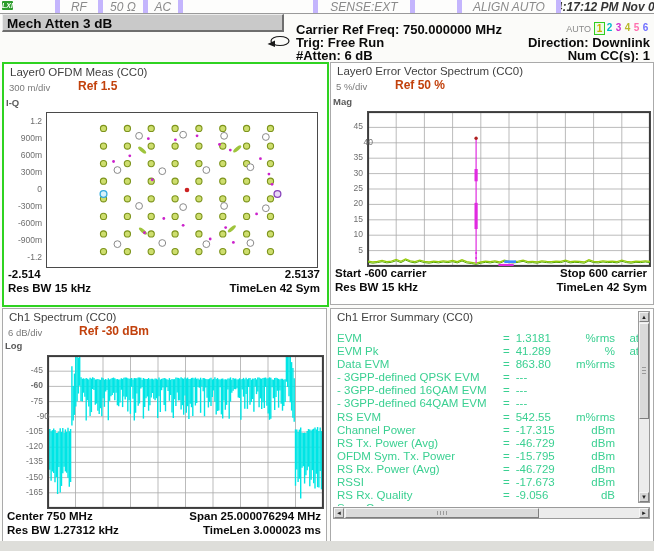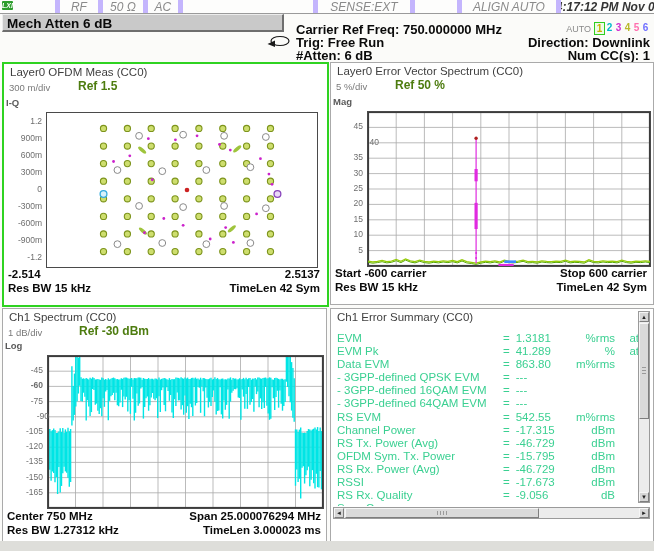--- a/index.html
+++ b/index.html
@@ -19,21 +19,21 @@
     border-right:2px solid #6e6e6e;border-bottom:2px solid #6e6e6e;
     font-size:13.5px;font-weight:bold;color:#0a0a0a;line-height:18px;padding-left:4px;box-sizing:border-box;}
   .hline{font-size:13px;font-weight:bold;color:#0a0a0a;white-space:nowrap;}
   #trace-line{font-size:9px;color:#8a8a8a;display:flex;align-items:center;gap:1px;}
   .trace-num{font-size:10px;font-weight:bold;width:9px;text-align:center;}
   .trace-num.boxed{border:1px solid #2fce1f;background:#eefbe8;}
   
   .panel{position:absolute;background:#fff;}
   .p-title{position:absolute;left:6px;top:2px;font-size:11.5px;color:#3f3f3f;white-space:nowrap;}
   .p-scale{position:absolute;left:5px;top:18px;font-size:9.5px;color:#7a7a7a;white-space:nowrap;}
-  .p-ref{position:absolute;top:15px;font-size:12px;font-weight:bold;color:#4d7c0f;white-space:nowrap;}
+  .p-ref{position:absolute;top:15px;font-size:12px;font-weight:bold;color:#c2410c;white-space:nowrap;}
   .p-axis{position:absolute;left:2px;top:33px;font-size:9.5px;font-weight:bold;color:#5a5a5a;}
   .plot{position:absolute;background:#fff;border:1px solid #4a4a4a;}
   .ytick{position:absolute;font-size:8.5px;color:#6e6e6e;text-align:right;white-space:nowrap;}
   .blabel{position:absolute;font-size:11.5px;font-weight:bold;color:#0a0a0a;white-space:nowrap;}
   
   #err-rows{position:absolute;left:6px;top:23px;width:304px;height:174px;overflow:hidden;}
   .erow{position:relative;height:13.1px;line-height:13px;font-size:11.5px;color:#3bd092;white-space:nowrap;width:304px;}
   .erow .lbl{display:inline-block;min-width:164px;}
   .erow .eq{display:inline-block;margin-left:2px;}
   .erow .val{display:inline-block;margin-left:6px;}
@@ -62,21 +62,21 @@
       <div class="scell" style="width: 40px;">50 Ω</div>
       <div class="scell" style="width: 30px;">AC</div>
       <div class="scell" style="width: 130px;"></div>
       <div class="scell" style="width: 92px;">SENSE:EXT</div>
       <div class="scell" style="width: 42px;"></div>
       <div class="scell" style="width: 94px;">ALIGN AUTO</div>
       <div class="scell" style="width: 122px;">04:17:12 PM Nov 02, 2016</div>
     </div>
 </div>
 
-<div class="abs" id="mech-bar">Mech Atten 6 dB</div>
+<div class="abs" id="mech-bar">Mech Atten 3 dB</div>
 
 <svg class="abs" id="sweep-icon" style="left:266px;top:33px;" width="26" height="16" viewBox="0 0 26 16">
   <ellipse cx="14" cy="8" rx="9" ry="4.5" fill="none" stroke="#1a1a1a" stroke-width="1.2"></ellipse>
   <polygon points="1.5,11 9,7.5 9,14" fill="#1a1a1a"></polygon>
 </svg>
 
 <div class="abs hline" style="left:296px;top:22px;">Carrier Ref Freq: 750.000000 MHz</div>
 <div class="abs hline" style="left:296px;top:35px;">Trig: Free Run</div>
 <div class="abs hline" style="left:296px;top:48px;">#Atten: 6 dB</div>
 
@@ -261,33 +261,33 @@
         <circle cx="108.10000000000001" cy="141.064" r="1" fill="#e02ae0"></circle>
         <circle cx="108.10000000000001" cy="145.992" r="1" fill="#e02ae0"></circle>
         <circle cx="108.10000000000001" cy="26.180000000000007" r="1.7" fill="#b02020"></circle>
       </svg>
   </div>
   <div class="blabel" style="left:4px;top:204px;">Start -600  carrier</div>
   <div class="blabel" style="right:6px;top:204px;">Stop 600  carrier</div>
   <div class="blabel" style="left:4px;top:218px;">Res BW 15 kHz</div>
   <div class="blabel" style="right:6px;top:218px;">TimeLen 42 Sym</div>
 <div class="ytick" style="left: 2px; width: 30px; top: 58.4px;">45</div>
-    <div class="ytick" style="left: 18px; width: 30px; top: 73.8px;">40</div>
+    <div class="ytick" style="left: 12px; width: 30px; top: 73.8px;">40</div>
     <div class="ytick" style="left: 2px; width: 30px; top: 89.2px;">35</div>
     <div class="ytick" style="left: 2px; width: 30px; top: 104.6px;">30</div>
     <div class="ytick" style="left: 2px; width: 30px; top: 120px;">25</div>
     <div class="ytick" style="left: 2px; width: 30px; top: 135.4px;">20</div>
     <div class="ytick" style="left: 2px; width: 30px; top: 150.8px;">15</div>
     <div class="ytick" style="left: 2px; width: 30px; top: 166.2px;">10</div>
     <div class="ytick" style="left: 2px; width: 30px; top: 181.6px;">5</div>
   </div>
 
 <div class="panel" id="panel-spec" style="left:2px;top:308px;width:323px;height:237px;border:1px solid #aaa;">
   <div class="p-title">Ch1 Spectrum (CC0)</div>
-  <div class="p-scale">1 dB/div</div>
+  <div class="p-scale">6 dB/div</div>
   <div class="p-ref" style="left:76px;">Ref -30 dBm</div>
   <div class="p-axis" style="top:31px;">Log</div>
   <div class="plot" style="left:44px;top:46px;width:275px;height:152px;">
     <svg id="spec-svg" width="275" height="152">
         <rect x="0" y="0" width="275" height="152" fill="#fff"></rect>
         <line x1="27.5" y1="0" x2="27.5" y2="152" stroke="#a9a9a9" stroke-width="0.8"></line>
         <line x1="55" y1="0" x2="55" y2="152" stroke="#a9a9a9" stroke-width="0.8"></line>
         <line x1="82.5" y1="0" x2="82.5" y2="152" stroke="#a9a9a9" stroke-width="0.8"></line>
         <line x1="110" y1="0" x2="110" y2="152" stroke="#a9a9a9" stroke-width="0.8"></line>
         <line x1="137.5" y1="0" x2="137.5" y2="152" stroke="#a9a9a9" stroke-width="0.8"></line>

